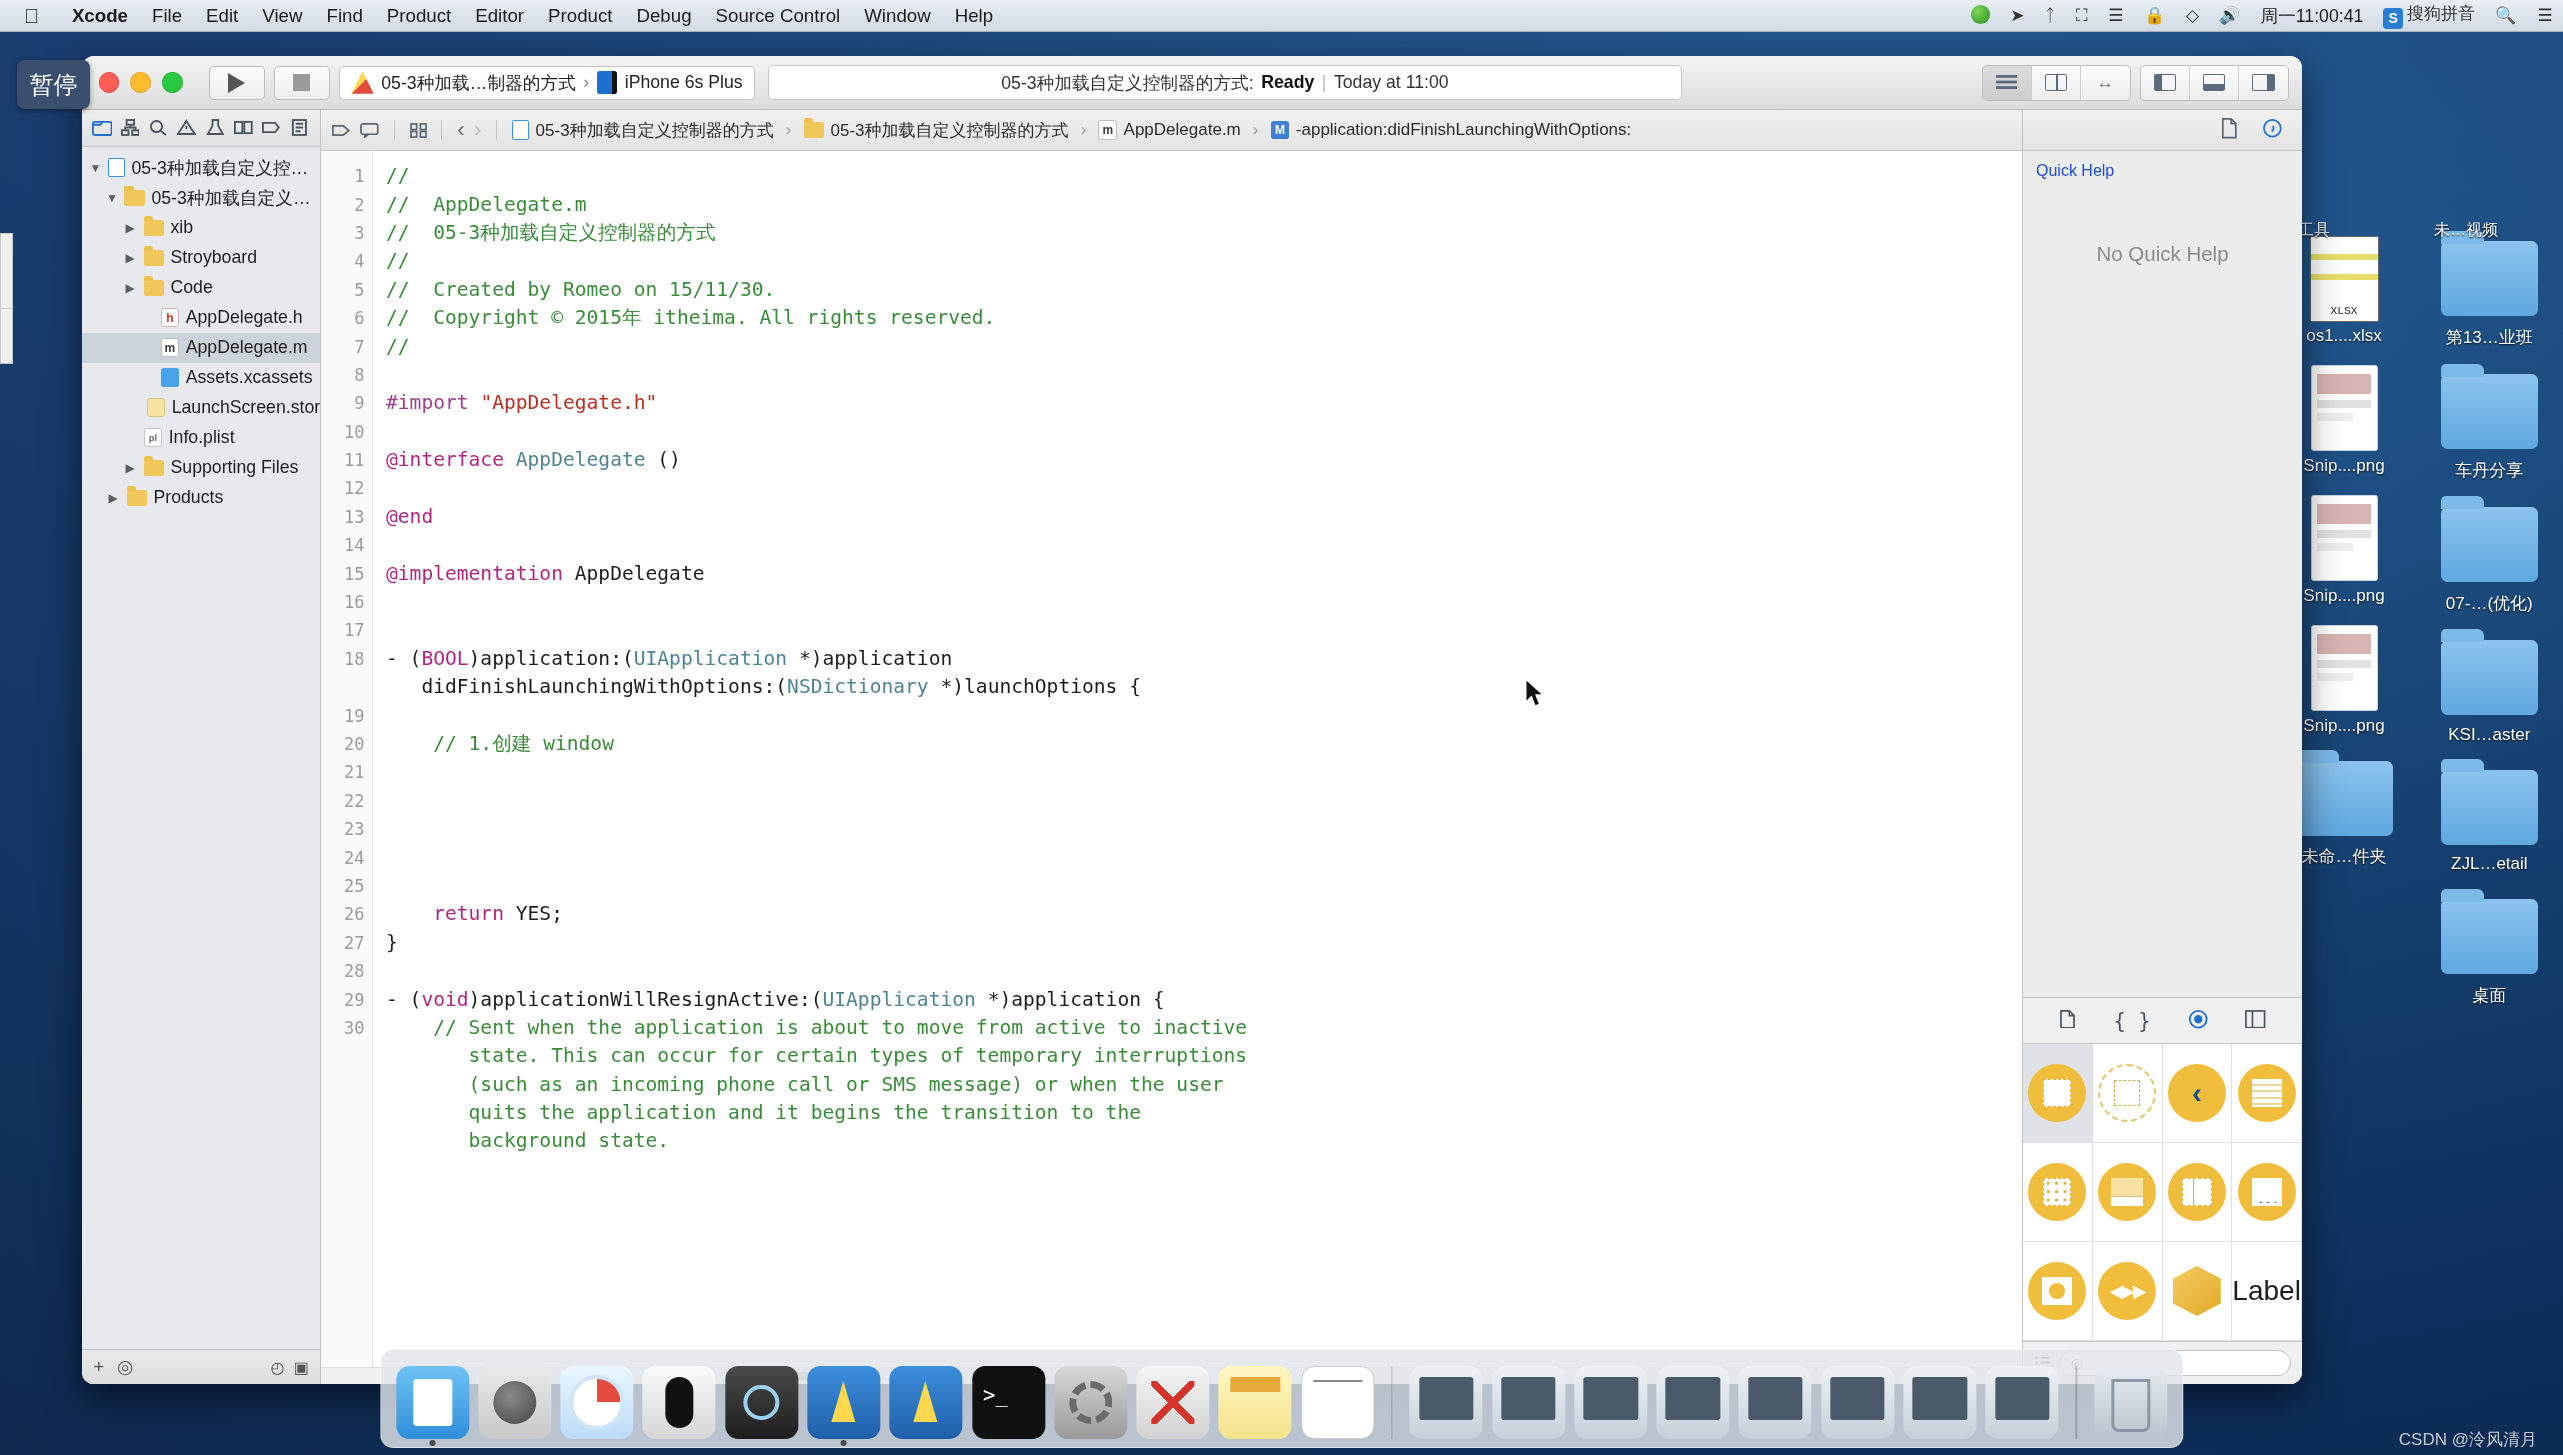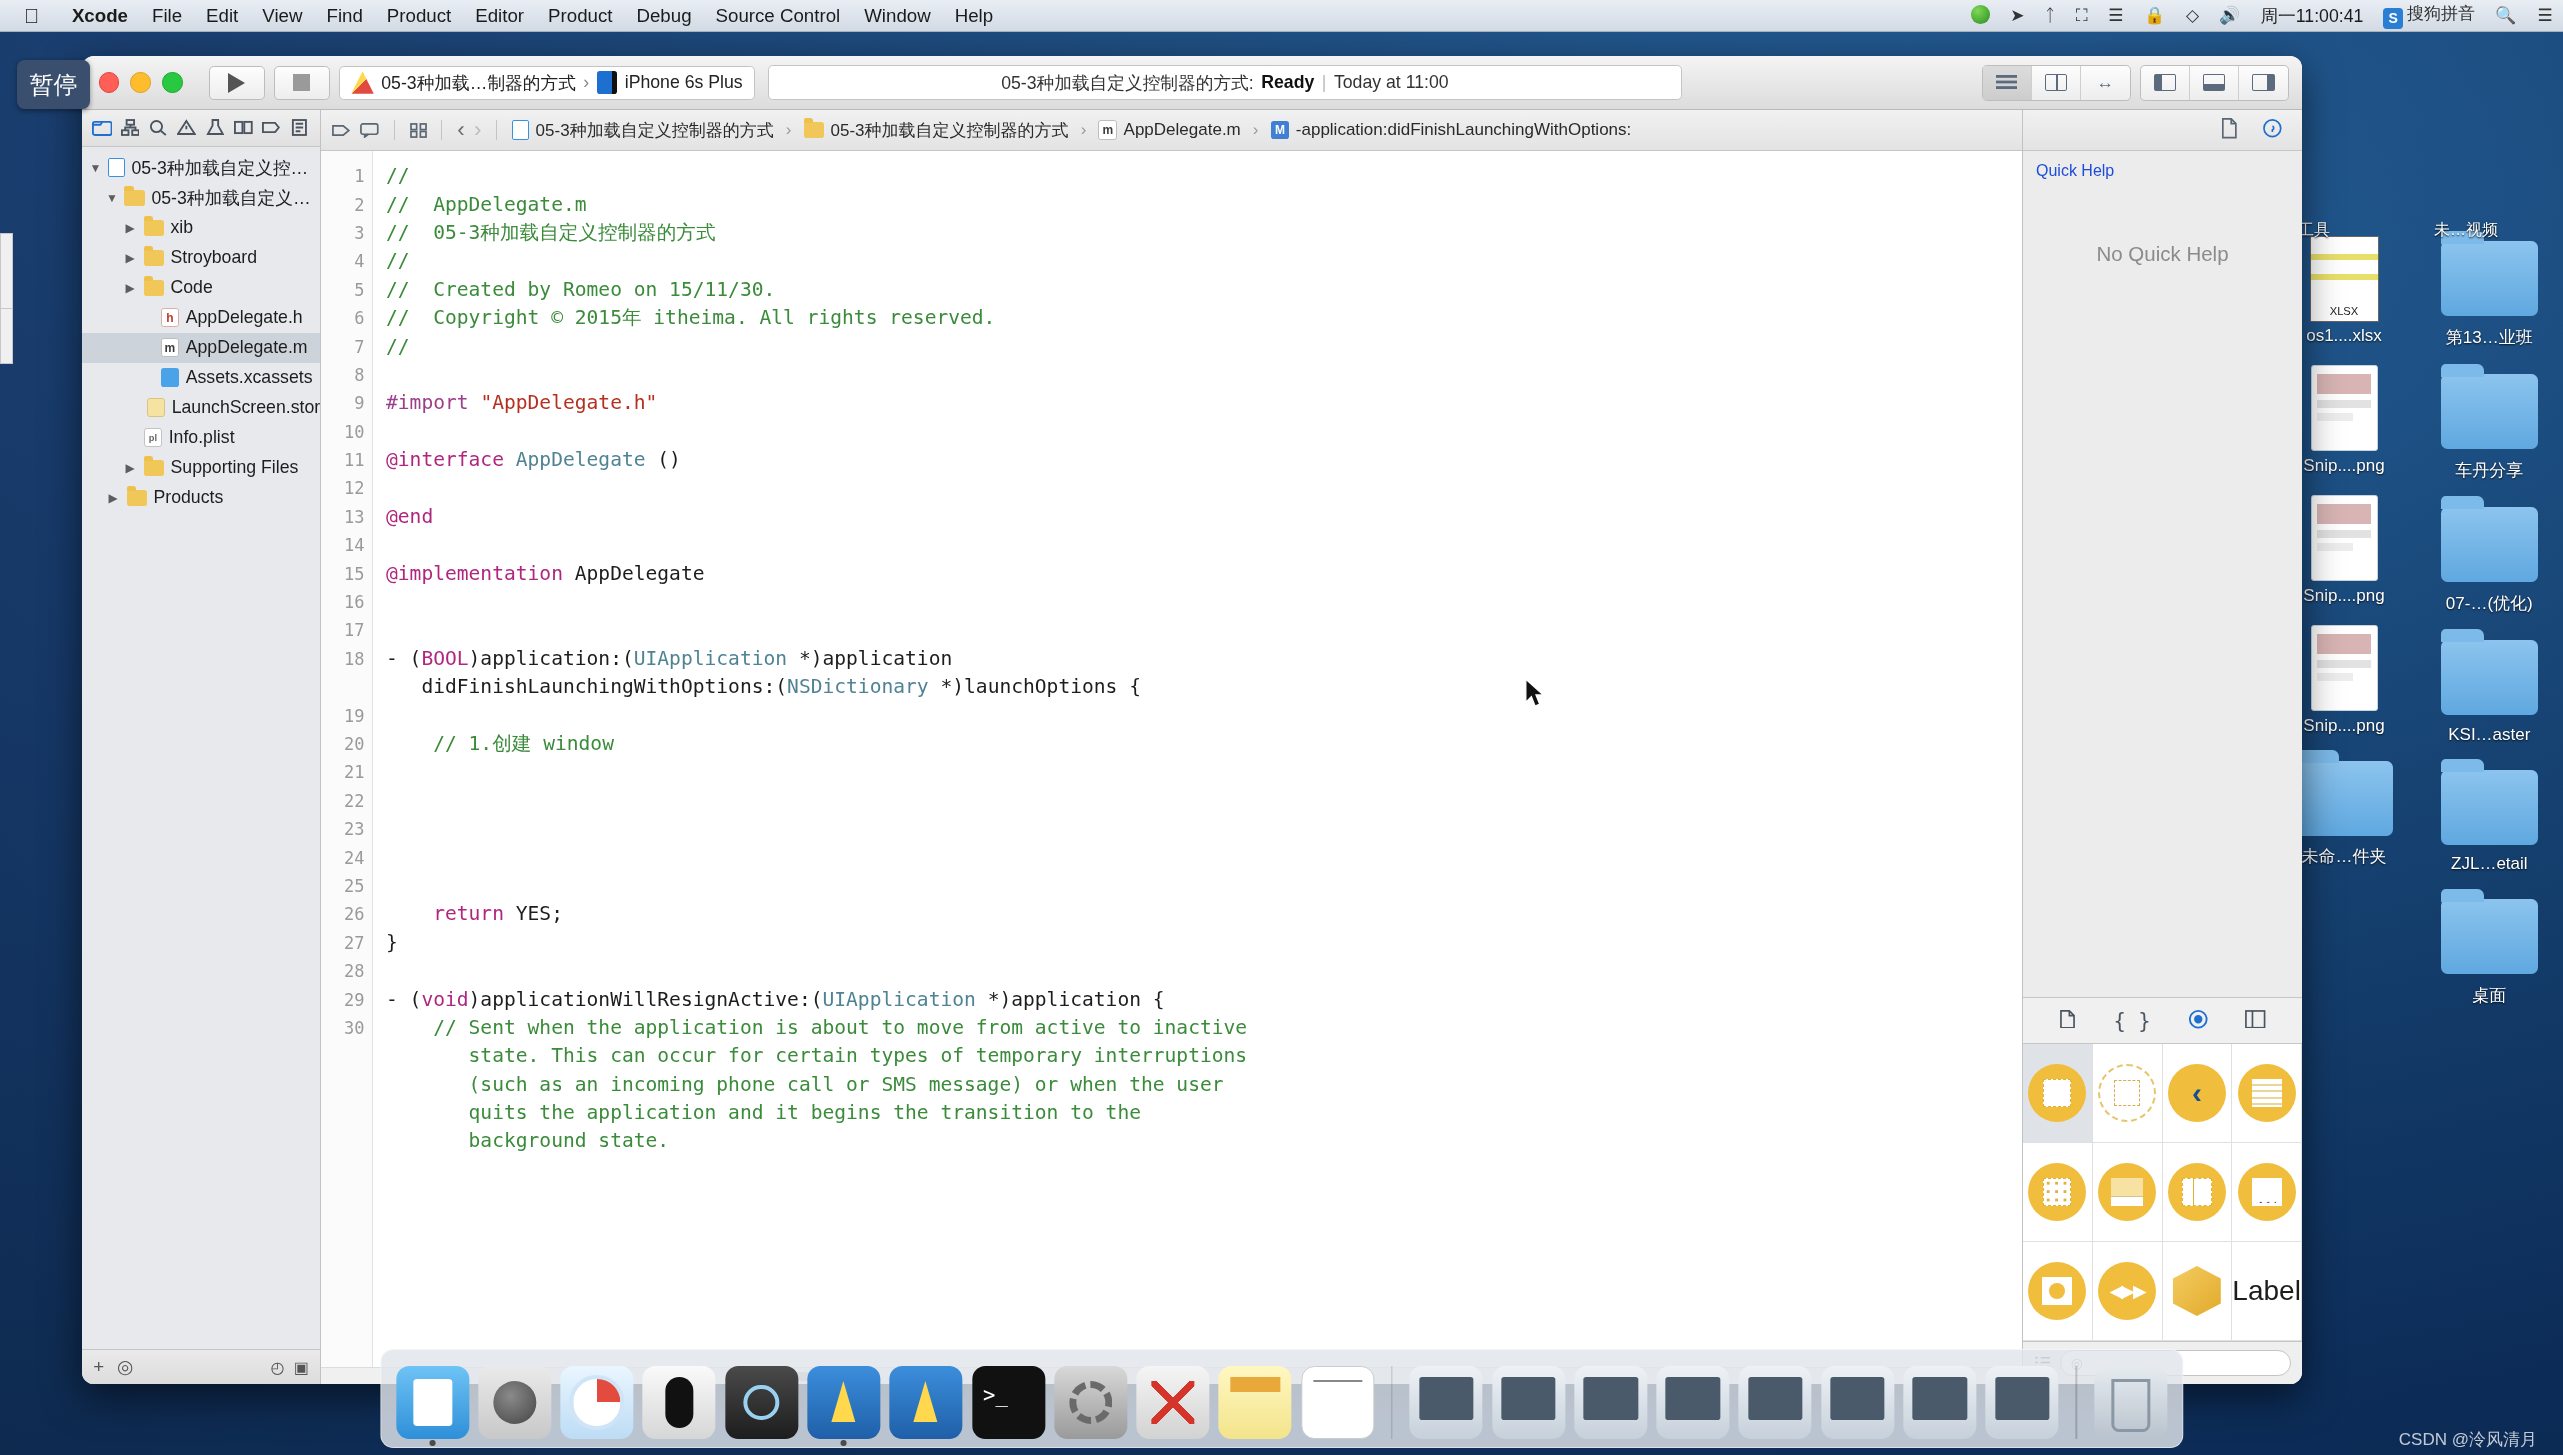--- a/index.html
+++ b/index.html
@@ -51,21 +51,21 @@
   #pause-chip{
     position:absolute; left:17px; top:60px; width:73px; height:49px;
     background:#3a4f6e; color:#fff; border-radius:7.5px;
     font-size:24px; display:flex; align-items:center; justify-content:center;
     z-index:80; box-shadow:0 1.9px 5.6px rgba(0,0,0,.4);
   }
 
   
   .desk-col{ position:absolute; z-index:5; }
   .desk-item{ width:140px; text-align:center; margin-bottom:17px; }
-  .desk-item .glyph{ height:91px; display:flex;align-items:center;justify-content:center; }
+  .desk-item .glyph{ height:91px; display:flex;align-items:center;justify-content:center;font-family:Liberation Mono, monospace; }
   .desk-item .nm{
     color:#fff; font-size:17px; margin-top:1.9px;
     text-shadow:0 0.9px 1.9px rgba(0,0,0,.8); white-space:nowrap;
     overflow:hidden; text-overflow:ellipsis;
   }
   .folder-ic{
     width:97px;height:75px;position:relative;
     background:linear-gradient(#8cc4ee,#5fa8e0);
     border-radius:6.5px;
   }

